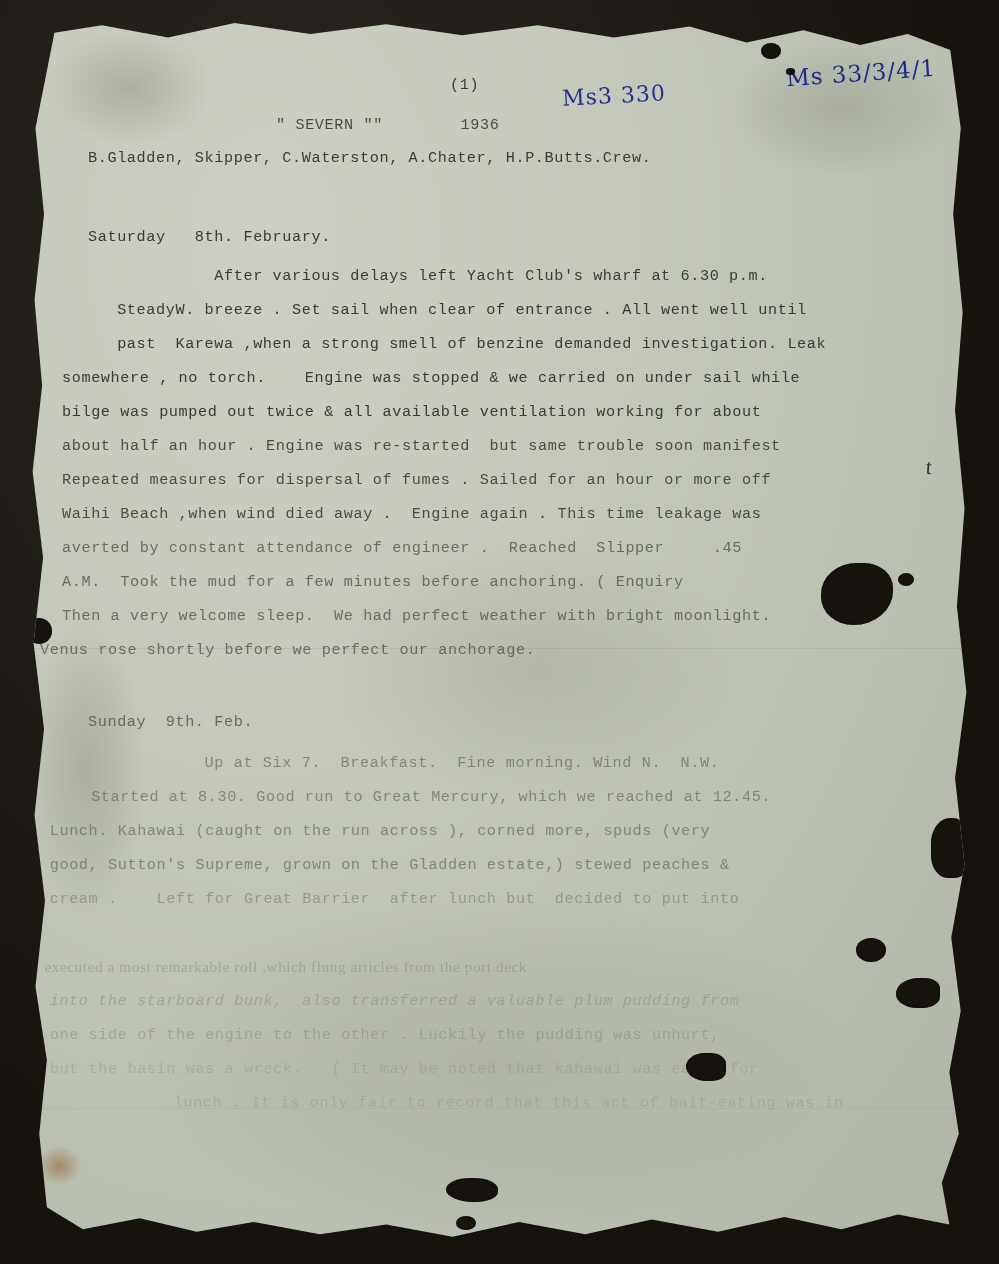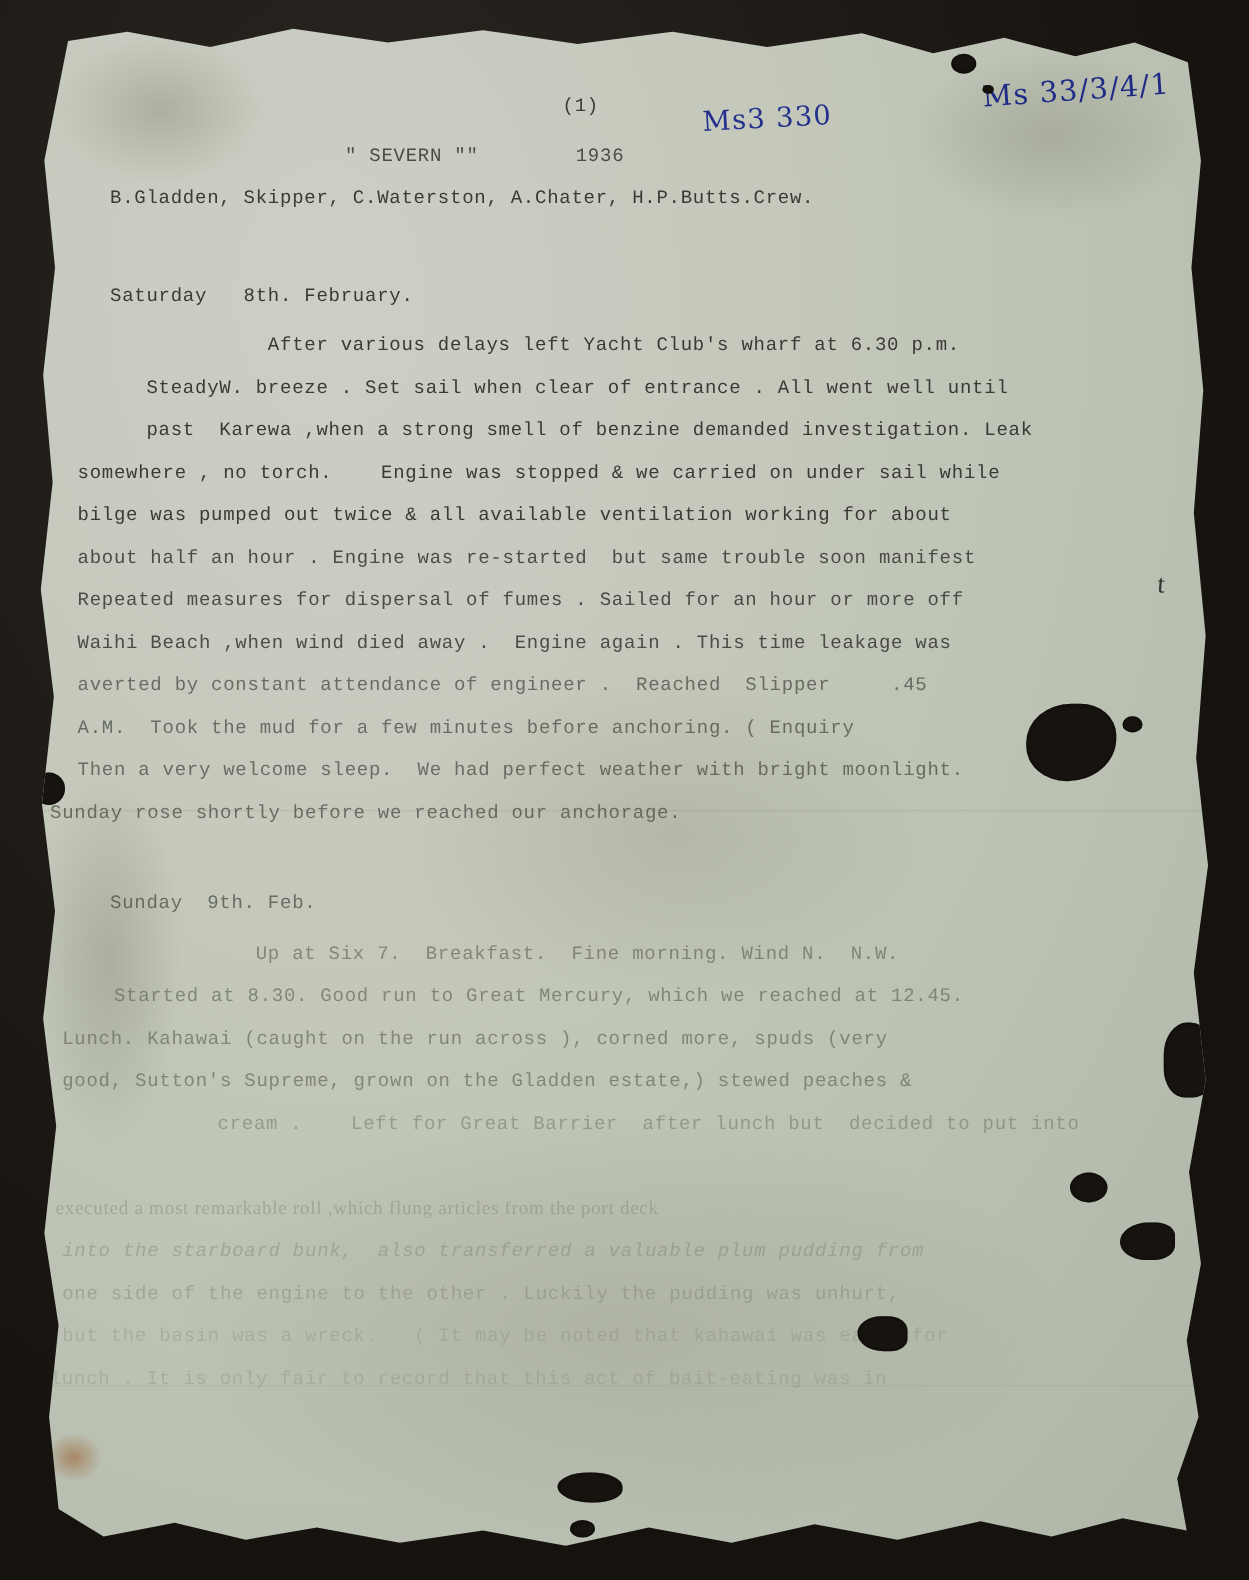--- a/index.html
+++ b/index.html
@@ -72,21 +72,21 @@
   .ln {
     position: absolute;
     left: 0;
     width: 948px;
   }
   
   .f0 { color: #34362f; opacity: 0.96; }
   .f1 { color: #3a3c34; opacity: 0.88; }
   .f2 { color: #4a4d42; opacity: 0.74; }
   .f3 { color: #585c50; opacity: 0.60; }
-  .f4 { color: #676b5e; opacity: 0.48; text-align: center; }
+  .f4 { color: #676b5e; opacity: 0.48; }
   .f5 { color: #74786b; opacity: 0.38; }
   .f6 { color: #7e8275; opacity: 0.30; }
 
   
   .hand {
     position: absolute;
     font-family: "DejaVu Serif", serif;
     color: #2b2f8e;
     font-size: 22px;
     letter-spacing: 1px;
@@ -156,34 +156,34 @@
       <div class="ln f0" style="top:283px;left:62px;">   SteadyW. breeze . Set sail when clear of entrance . All went well until</div>
       <div class="ln f0" style="top:317px;left:62px;">   past  Karewa ,when a strong smell of benzine demanded investigation. Leak</div>
       <div class="ln f0" style="top:351px;left:36px;">somewhere , no torch.    Engine was stopped &amp; we carried on under sail while</div>
       <div class="ln f0" style="top:385px;left:36px;">bilge was pumped out twice &amp; all available ventilation working for about</div>
       <div class="ln f1" style="top:419px;left:36px;">about half an hour . Engine was re-started  but same trouble soon manifest</div>
       <div class="ln f1" style="top:453px;left:36px;">Repeated measures for dispersal of fumes . Sailed for an hour or more off</div>
       <div class="ln f1" style="top:487px;left:36px;">Waihi Beach ,when wind died away .  Engine again . This time leakage was</div>
       <div class="ln f2" style="top:521px;left:36px;">averted by constant attendance of engineer .  Reached  Slipper     .45</div>
       <div class="ln f2" style="top:555px;left:36px;">A.M.  Took the mud for a few minutes before anchoring. ( Enquiry</div>
       <div class="ln f2" style="top:589px;left:36px;">Then a very welcome sleep.  We had perfect weather with bright moonlight.</div>
-      <div class="ln f2" style="top:623px;left:14px;">Sunday rose shortly before we reached our anchorage.</div>
+      <div class="ln f2" style="top:623px;left:14px;">Venus rose shortly before we perfect our anchorage.</div>
 
       <div class="ln f2" style="top:695px;left:62px;">Sunday  9th. Feb.</div>
 
       <div class="ln f3" style="top:736px;left:62px;">            Up at Six 7.  Breakfast.  Fine morning. Wind N.  N.W.</div>
       <div class="ln f3" style="top:770px;left:36px;">   Started at 8.30. Good run to Great Mercury, which we reached at 12.45.</div>
       <div class="ln f3" style="top:804px;left:14px;"> Lunch. Kahawai (caught on the run across ), corned more, spuds (very</div>
       <div class="ln f3" style="top:838px;left:14px;"> good, Sutton's Supreme, grown on the Gladden estate,) stewed peaches &amp;</div>
       <div class="ln f4" style="top:872px;left:14px;"> cream .    Left for Great Barrier  after lunch but  decided to put into</div>
       <div class="ln f5" style="top:940px;left:14px;font-family:Liberation Serif, serif;"> executed a most remarkable roll ,which flung articles from the port deck</div>
       <div class="ln f5" style="top:974px;left:14px;font-style:italic;"> into the starboard bunk,  also transferred a valuable plum pudding from</div>
       <div class="ln f5" style="top:1008px;left:14px;"> one side of the engine to the other . Luckily the pudding was unhurt,</div>
       <div class="ln f6" style="top:1042px;left:14px;"> but the basin was a wreck.   ( It may be noted that kahawai was eaten for</div>
-      <div class="ln f6" style="top:1076px;left:4px;"> lunch . It is only fair to record that this act of bait-eating was in</div>
+      <div class="ln f6" style="top:1076px;left:4px;text-align:center;"> lunch . It is only fair to record that this act of bait-eating was in</div>
       <div class="ln f6" style="top:1110px;left:4px;"></div>
     </div>
 
     <div class="hand" id="hand-ref">Ms 33/3/4/1</div>
     <div class="hand" id="hand-ms">Ms3 330</div>
     <div class="hand" id="hand-t">t</div>
 
     <div class="hole" style="left:735px;top:25px;width:20px;height:16px;"></div>
     <div class="hole" style="left:760px;top:50px;width:9px;height:7px;"></div>
     <div class="hole" style="left:795px;top:545px;width:72px;height:62px;border-radius:50% 40% 55% 45%;"></div>

